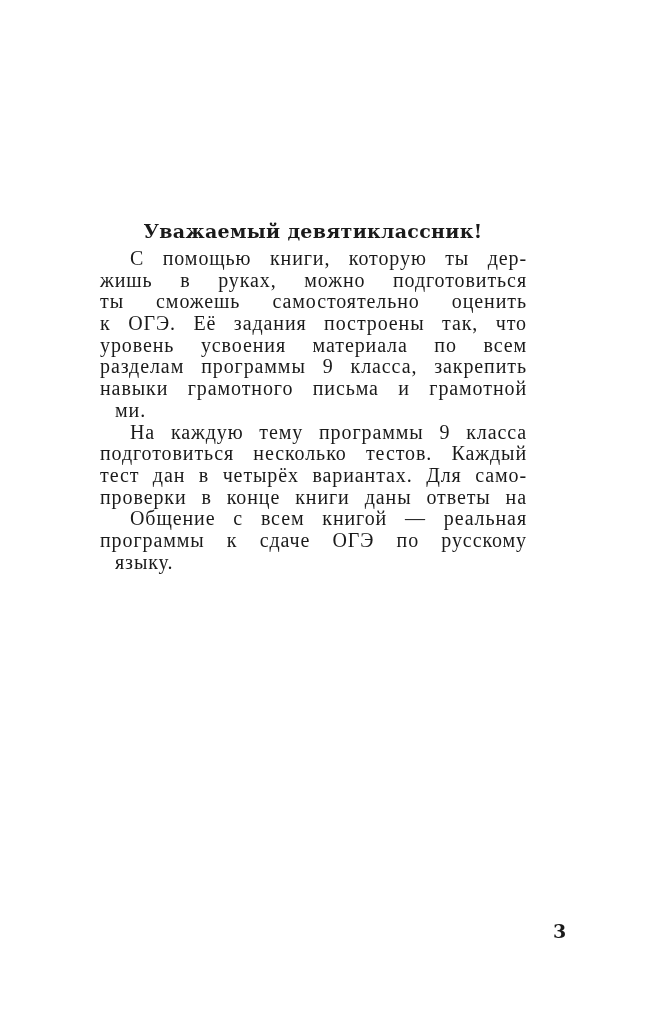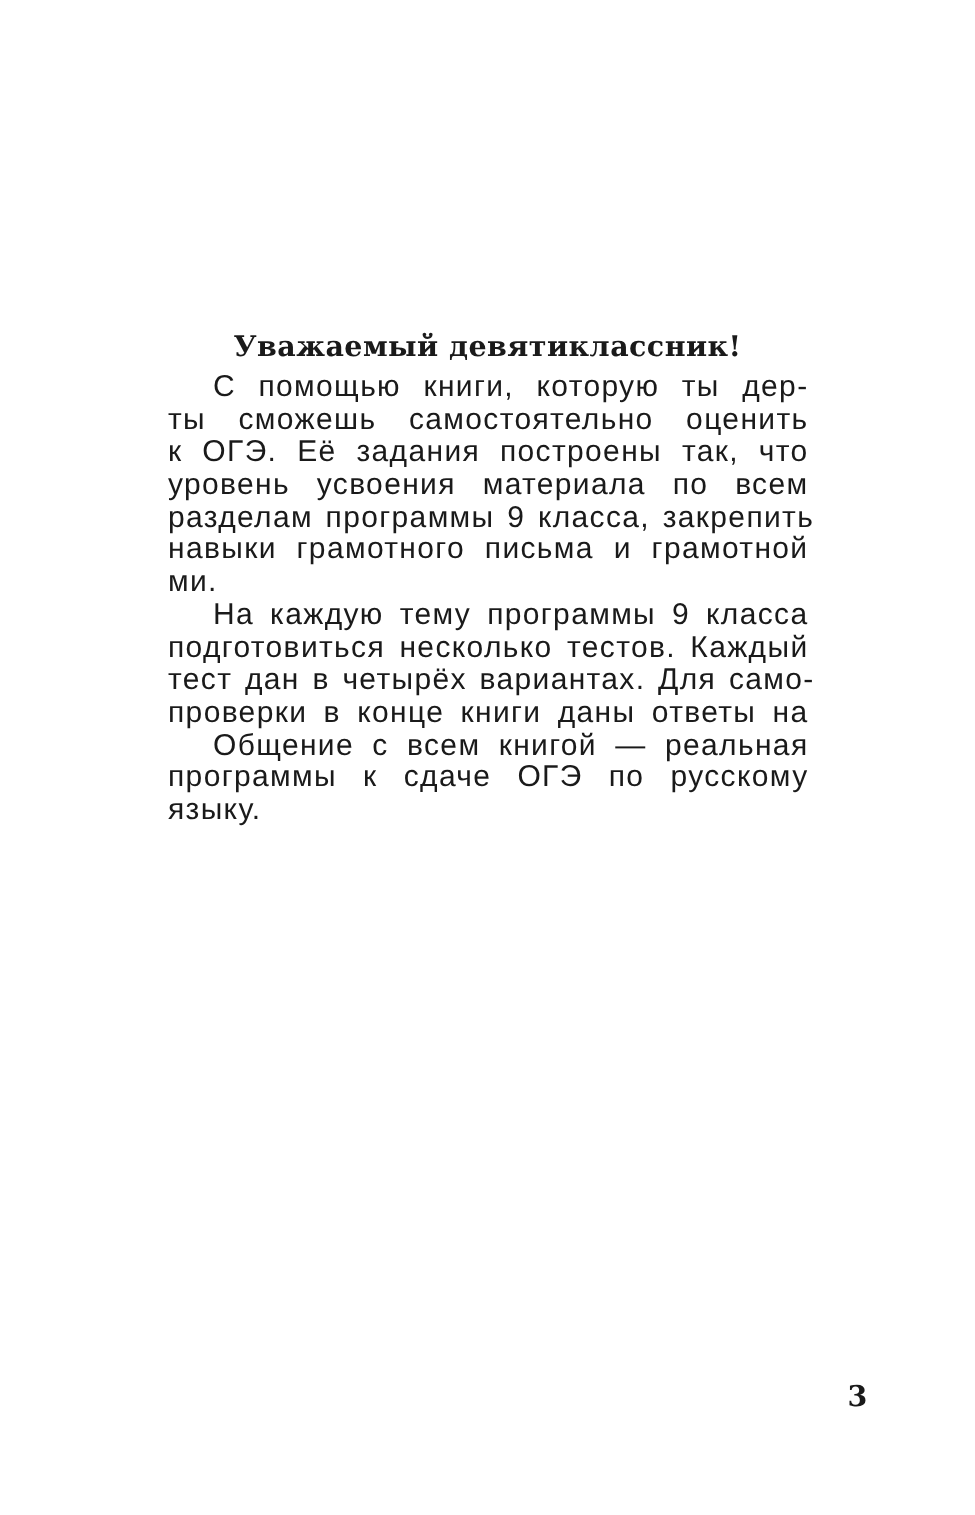--- a/index.html
+++ b/index.html
@@ -10,21 +10,21 @@
     body {
       width: 650px;
       height: 1010px;
       position: relative;
       overflow: hidden;
       font-family: "DejaVu Serif", "Liberation Serif", serif;
       color: #1a1a1a;
     }
     .page {
       position: absolute;
-      left: 12px; top: 0;
+      left: 0; top: 0;
       width: 525px; height: 1010px;
     }
     .title {
       position: absolute;
       left: 100px;
       width: 426px;
       top: 219px;
       text-align: center;
       font-family: "DejaVu Serif", serif;
       font-weight: bold;
@@ -36,53 +36,55 @@
     .body-text {
       position: absolute;
       left: 100px;
       width: 427px;
       top: 248px;
     }
     .line {
       display: block;
       height: 21.7px;
       line-height: 21.7px;
-      font-family: Liberation Sans, sans-serif;
+      font-family: Liberation Serif, serif;
       font-size: 20px;
       text-align: justify;
       text-align-last: justify;
       white-space: nowrap;
       letter-spacing: 0.9px;
       word-spacing: 2px;
     }
     .line.indent {
       padding-left: 30px;
     }
     .line.last {
       text-align-last: left;
+      margin-left: 15px;
     }
     .page-number {
       position: absolute;
       left: 553px;
       top: 920px;
       font-family: "DejaVu Serif", serif;
       font-weight: bold;
       font-size: 19px;
       line-height: 22px;
     }
   </style>
 </head>
 <body>
 
 <div class="page">
   <h1 class="title">Уважаемый девятиклассник!</h1>
 
   <div class="body-text">
     <div>
       <span class="line indent">С помощью книги, которую ты дер-</span>
+      <span class="line">жишь в руках, можно подготовиться</span>
       <span class="line">ты сможешь самостоятельно оценить</span>
       <span class="line">к ОГЭ. Её задания построены так, что</span>
       <span class="line">уровень усвоения материала по всем</span>
       <span class="line">разделам программы 9 класса, закрепить</span>
       <span class="line">навыки грамотного письма и грамотной</span>
       <span class="line last">ми.</span>
     </div>
     <div>
       <span class="line indent">На каждую тему программы 9 класса</span>
       <span class="line">подготовиться несколько тестов. Каждый</span>

